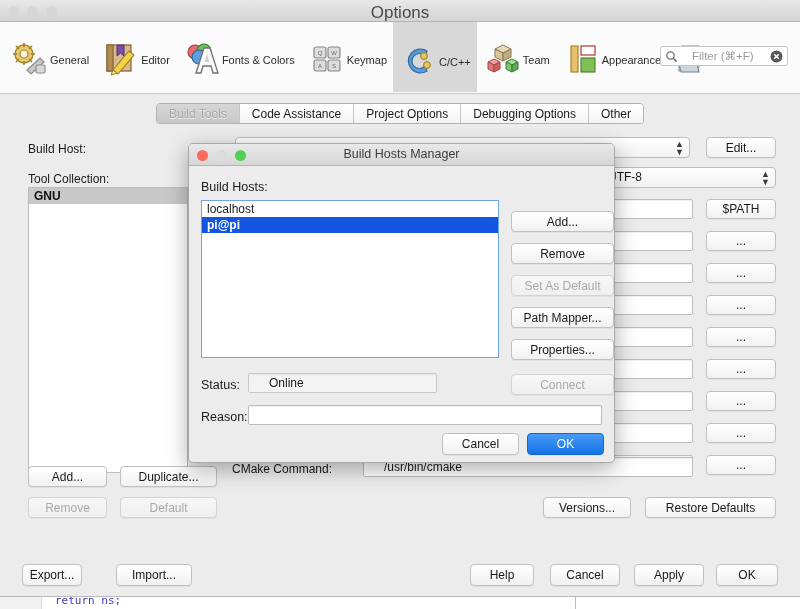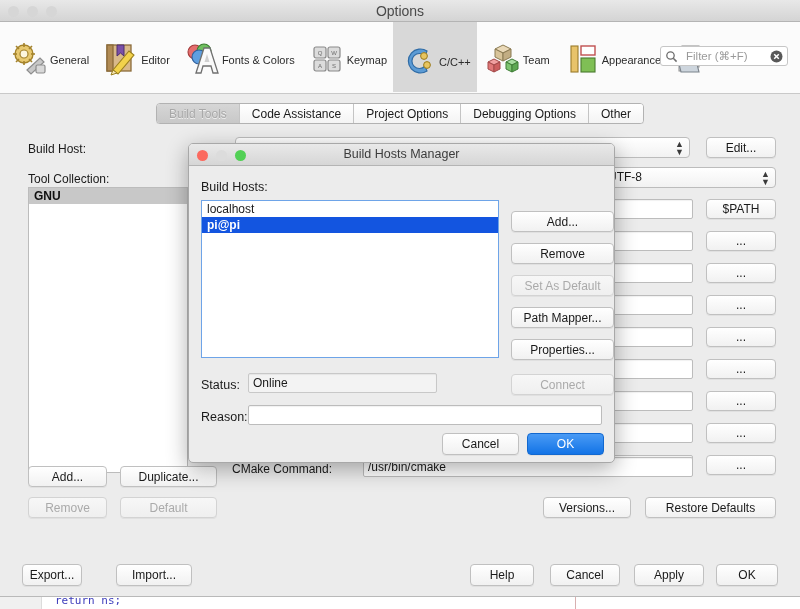--- a/index.html
+++ b/index.html
@@ -38,21 +38,21 @@
   }
 
   
   .titlebar {
     height:22px; flex:0 0 22px; position:relative;
     background:linear-gradient(#e8e8e8,#d4d4d4);
     border-bottom:1px solid #b4b4b4;
   }
   .titlebar .title {
     position:absolute; left:0; right:0; top:3px; text-align:center;
-    font-size:14px; color:#4a4a4a;
+    font-size:17px; color:#4a4a4a;
   }
   .tl-dots { position:absolute; left:8px; top:6px; display:flex; gap:8px; }
   .tl-dot { width:11px; height:11px; border-radius:50%; background:#d6d6d6; }
 
   
   .toolbar {
     height:72px; flex:0 0 72px; position:relative;
     background:#fbfbfb; border-bottom:1px solid #c9c9c9;
     display:flex; align-items:flex-start; padding-left:4px;
   }
@@ -61,21 +61,21 @@
     display:flex; flex-direction:row; align-items:center; justify-content:flex-start;
     padding:4px 6px 0 6px; cursor:default;
   }
   .tb-item.active { background:#d8d8d8; height:70px; margin-top:0; padding-top:8px; }
   .tb-icon { height:34px; width:40px; display:block; }
   .tb-label { font-size:11px; color:#2b2b2b; margin-top:2px; white-space:nowrap; }
 
   .filter-box {
     position:absolute; right:12px; top:24px;
     width:128px; height:20px; border:1px solid #c6c6c6; border-radius:3px;
-    background:#fff; display:flex; align-items:center; padding:0 4px; gap:8px;
+    background:#fff; display:flex; align-items:center; padding:0 4px; gap:14px;
   }
   .filter-box .mag { flex:0 0 13px; }
   .filter-box .ftext { font-size:11.5px; color:#9a9a9a; flex:1; white-space:nowrap; }
   .filter-box .clear { flex:0 0 13px; }
 
   
   .tabstrip {
     height:30px; flex:0 0 30px;
     display:flex; justify-content:center; align-items:flex-end;
     background:#ececec;
@@ -97,21 +97,21 @@
   }
 
   
   .content { position:relative; flex:1 1 auto; background:#ececec; }
 
   .lbl { position:absolute; font-size:12px; color:#1a1a1a; white-space:nowrap; }
 
   
   .txtfield {
     position:absolute; background:#fff; border:1px solid #bcbcbc; border-radius:2px;
-    font-size:12px; color:#1a1a1a; padding:2px 4px; overflow:hidden; white-space:nowrap;
+    font-size:12px; color:#1a1a1a; padding:2px 20px; overflow:hidden; white-space:nowrap;
     box-shadow:inset 0 1px 1px rgba(0,0,0,0.06);
   }
   .combo {
     position:absolute; background:linear-gradient(#ffffff,#f2f2f2);
     border:1px solid #bcbcbc; border-radius:4px;
     font-size:12px; color:#1a1a1a; padding:2px 18px 2px 7px; overflow:hidden; white-space:nowrap;
   }
   .combo .arrows {
     position:absolute; right:5px; top:50%; transform:translateY(-50%);
     font-size:9px; line-height:8px; color:#3a3a3a; text-align:center;

